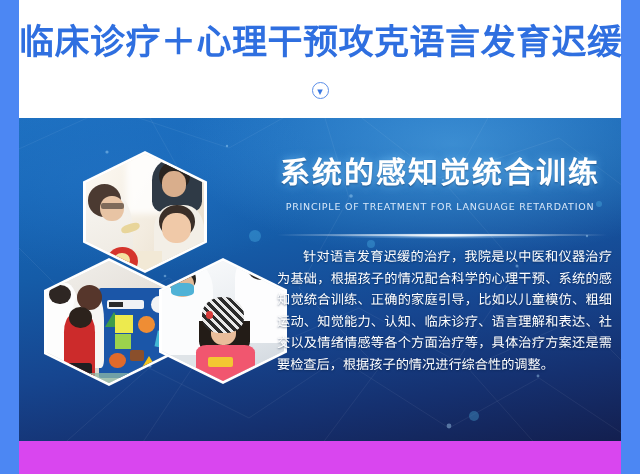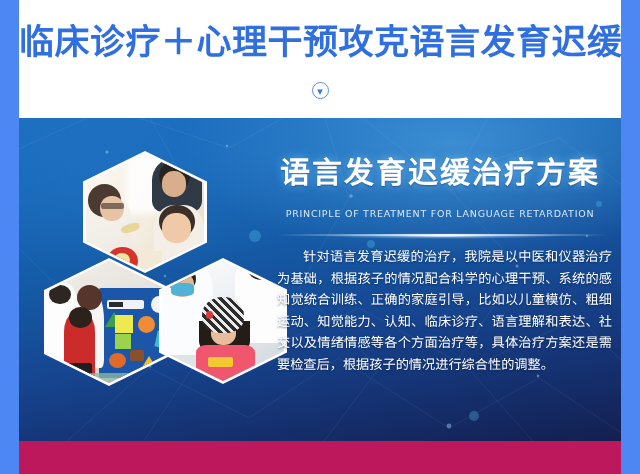--- a/index.html
+++ b/index.html
@@ -10,21 +10,21 @@
     height: 474px;
     overflow: hidden;
     background: #ffffff;
     font-family: "DejaVu Sans", "Liberation Sans", sans-serif;
   }
 
   #page {
     position: relative;
     width: 640px;
     height: 474px;
-    background: #be185d;
+    background: #d946ef;
   }
 
   
   .rail {
     position: absolute;
     top: 0;
     width: 19px;
     height: 474px;
     background: #4c87f3;
   }
@@ -139,21 +139,21 @@
     font-weight: 700;
     letter-spacing: 2px;
     color: #ffffff;
     text-align: center;
     line-height: 34px;
     text-shadow: 0 0 10px rgba(120,200,255,.75), 0 1px 2px rgba(0,30,70,.6);
     white-space: nowrap;
   }
 
   .banner-subtitle {
-    margin-top: 18px;
+    margin-top: 11px;
     font-family: "DejaVu Sans", "Liberation Sans", sans-serif;
     font-size: 9.5px;
     letter-spacing: 0.75px;
     color: #e8f3ff;
     text-align: center;
     white-space: nowrap;
     opacity: .92;
   }
 
   .banner-body {
@@ -373,21 +373,21 @@
         <div class="ph p3-mask"></div>
       <div class="ph p3-hair"></div>
         <div class="ph p3-face"></div>
       <div class="ph p3-cap"></div>
         <div class="ph p3-capdot"></div>
       <div class="ph p3-shirt"></div>
         <div class="ph p3-logo"></div>
     </div>
 
     <div class="banner-text">
-      <div class="banner-title">语言发育迟缓治疗方案</div>
+      <div class="banner-title">系统的感知觉统合训练</div>
       <div class="banner-subtitle">PRINCIPLE OF TREATMENT FOR LANGUAGE RETARDATION</div>
     </div>
 
     <div class="streak"></div>
     <div class="streak-core"></div>
 
     <div class="banner-body">针对语言发育迟缓的治疗，我院是以中医和仪器治疗为基础，根据孩子的情况配合科学的心理干预、系统的感知觉统合训练、正确的家庭引导，比如以儿童模仿、粗细运动、知觉能力、认知、临床诊疗、语言理解和表达、社交以及情绪情感等各个方面治疗等，具体治疗方案还是需要检查后，根据孩子的情况进行综合性的调整。</div>
 
   </div>
 </div>

